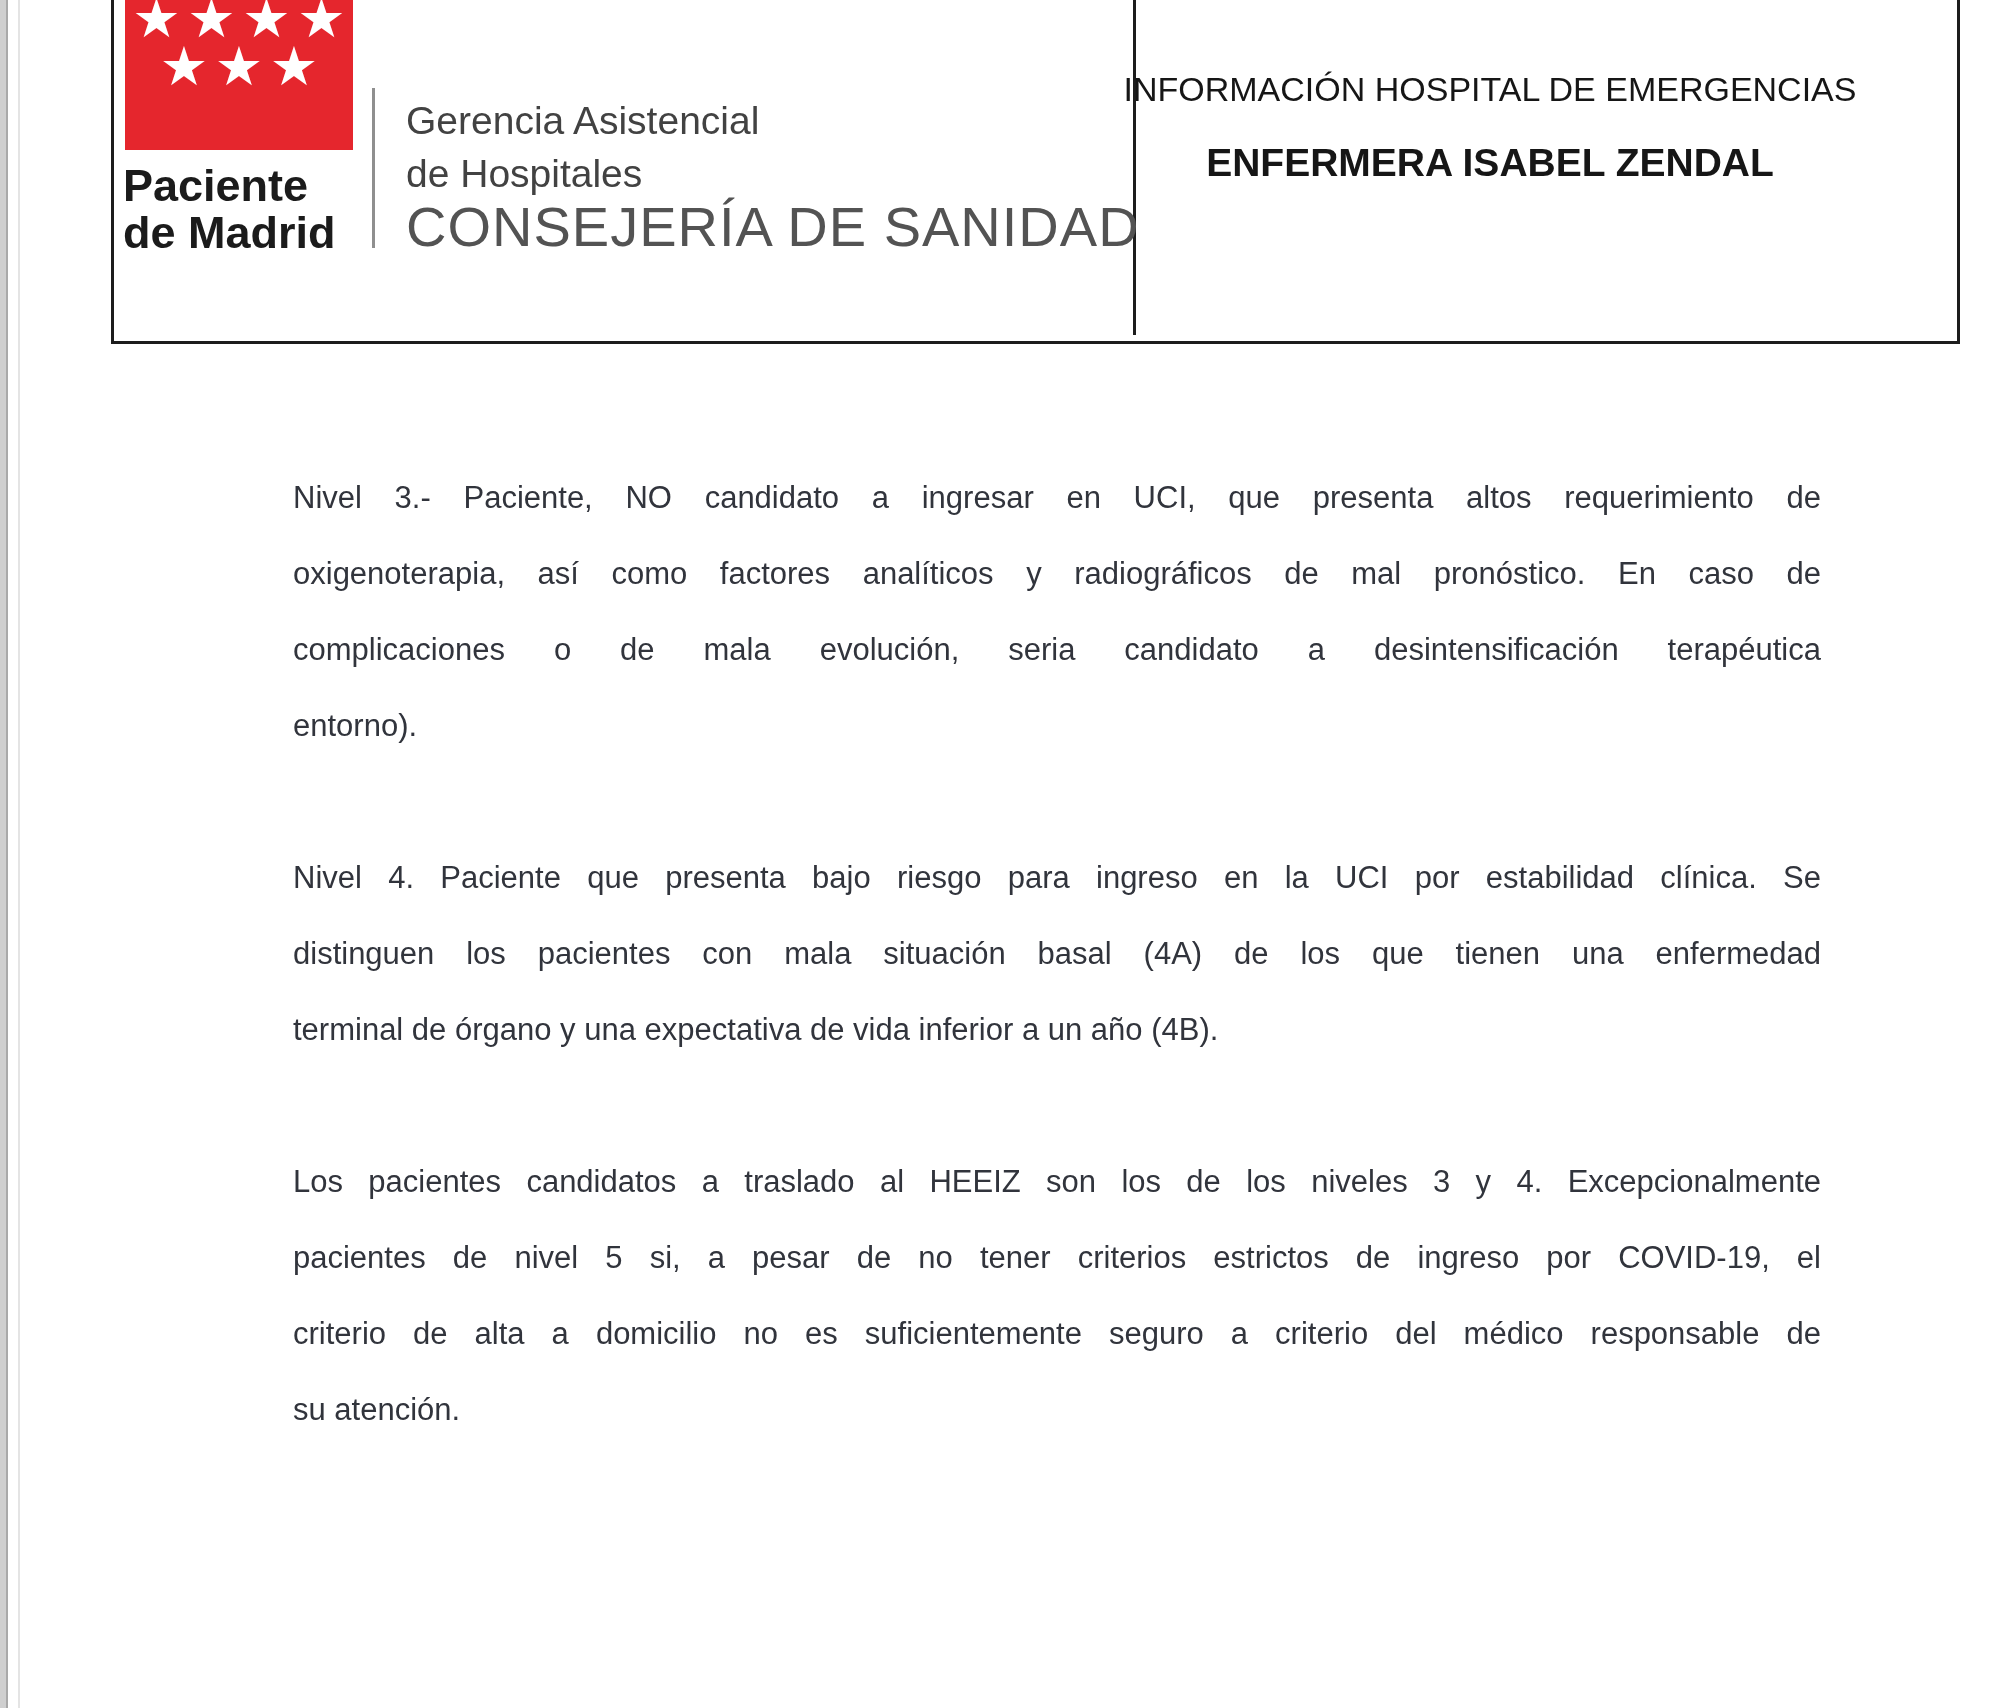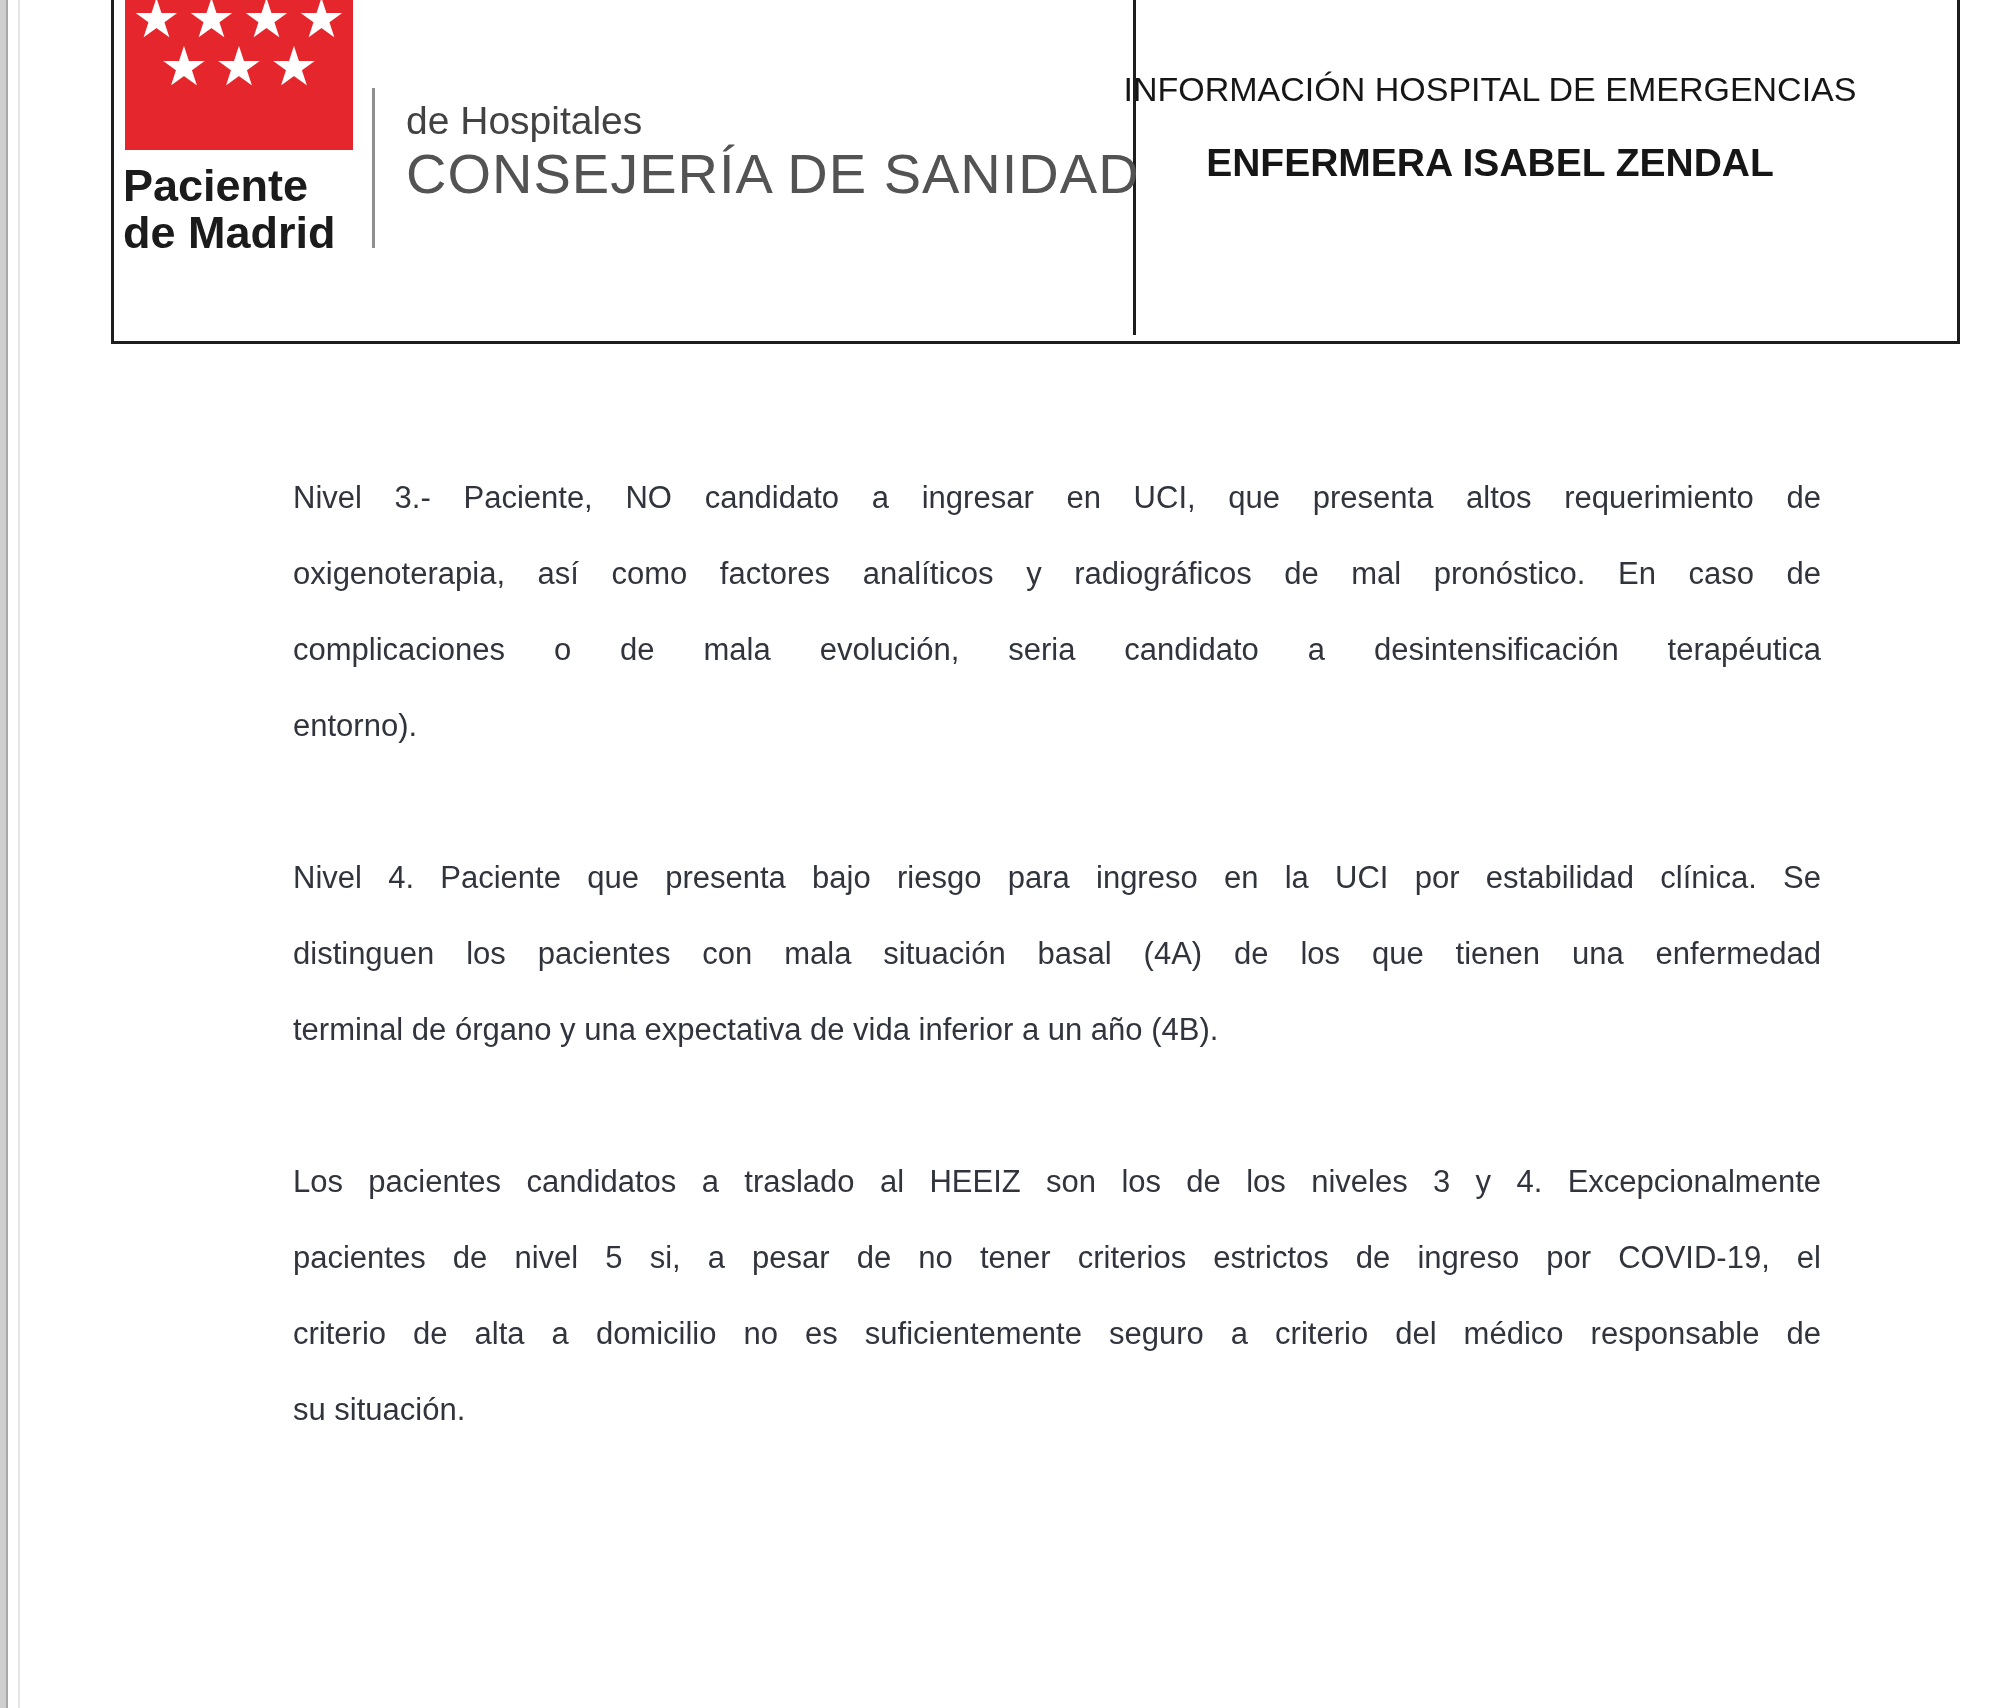--- a/index.html
+++ b/index.html
@@ -113,20 +113,21 @@
         <span class="star" style="color: rgb(255, 255, 255);">★</span>
       </div>
     </div>
   <div class="region-name">
     <div>Paciente</div>
     <div>de Madrid</div>
   </div>
   <div class="logo-divider"></div>
 
   <div class="dept">
+    <div class="dept-line1">Gerencia Asistencial</div>
     <div class="dept-line2">de Hospitales</div>
     <div class="dept-line3">CONSEJERÍA DE SANIDAD</div>
   </div>
 
   <div class="title-cell">
     <div class="title-line1">INFORMACIÓN HOSPITAL DE EMERGENCIAS</div>
     <div class="title-line2">ENFERMERA ISABEL ZENDAL</div>
   </div>
 
   <div class="doc-body" id="doc-body">
@@ -138,17 +139,17 @@
       </div>
       <div class="paragraph">
         <div class="line just">Nivel 4. Paciente que presenta bajo riesgo para ingreso en la UCI por estabilidad clínica. Se</div>
         <div class="line just">distinguen los pacientes con mala situación basal (4A) de los que tienen una enfermedad</div>
         <div class="line">terminal de órgano y una expectativa de vida inferior a un año (4B).</div>
       </div>
       <div class="paragraph">
         <div class="line just">Los pacientes candidatos a traslado al HEEIZ son los de los niveles 3 y 4. Excepcionalmente</div>
         <div class="line just">pacientes de nivel 5 si, a pesar de no tener criterios estrictos de ingreso por COVID-19, el</div>
         <div class="line just">criterio de alta a domicilio no es suficientemente seguro a criterio del médico responsable de</div>
-        <div class="line">su situación.</div>
+        <div class="line">su atención.</div>
       </div>
     </div>
 
 </div>
 
 </body></html>

